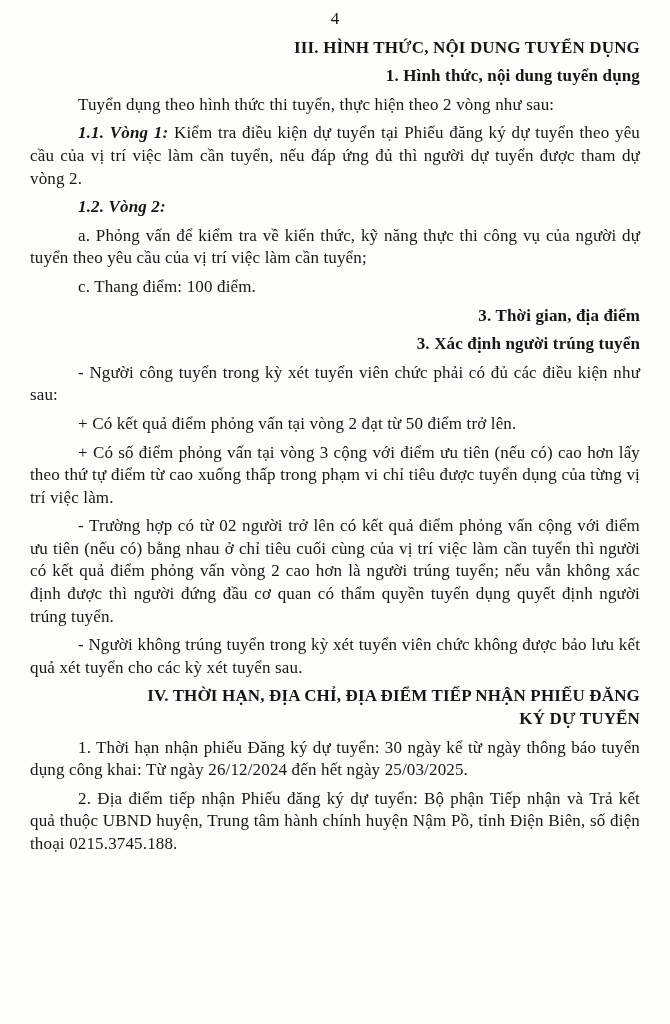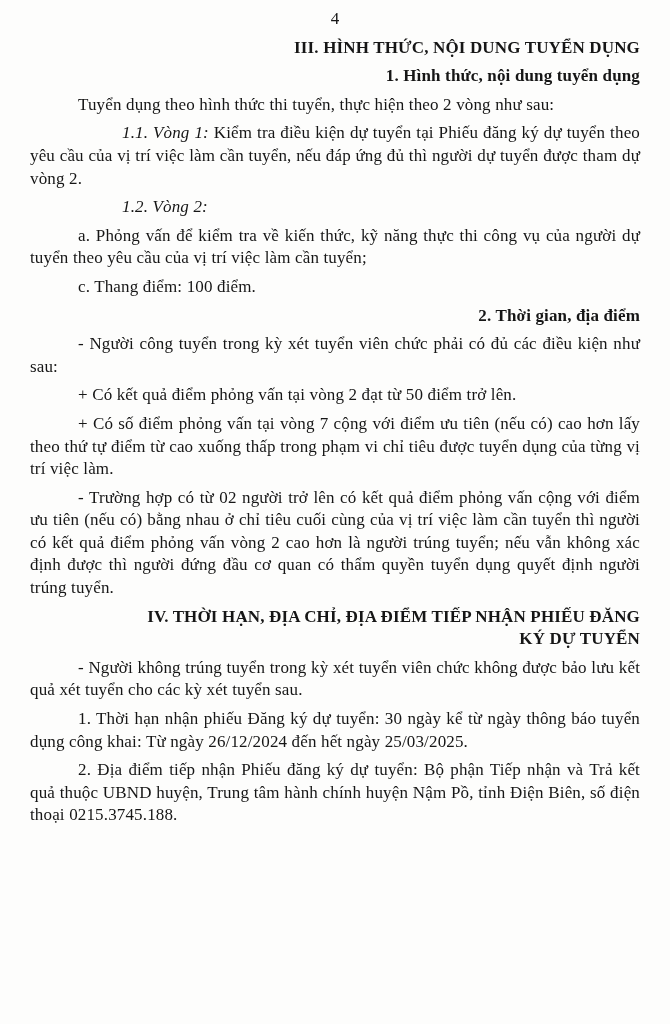--- a/index.html
+++ b/index.html
@@ -25,21 +25,21 @@
   }
   p.blk {
     margin: 0 0 6px 0;
     text-indent: 48px;
     text-align: justify;
   }
   p.hd {
     font-weight: bold;
     text-align: right;
   }
-  .bi { font-weight: normal; font-style: italic; margin-left: 44px; }
+  .bi { font-weight: bold; font-style: italic; }
   .b  { font-weight: normal; }
 </style>
 </head>
 <body>
 
 <div class="page">
 
   <div class="pgnum">4</div>
 
   <p class="blk hd">III. HÌNH THỨC, NỘI DUNG TUYỂN DỤNG</p>
@@ -50,34 +50,35 @@
 
   <p class="blk"><span class="bi">1.1. Vòng 1: </span><span>Kiểm tra điều kiện dự tuyển tại Phiếu đăng ký dự tuyển theo yêu cầu của vị trí việc làm cần tuyển, nếu đáp ứng đủ thì người dự tuyển được tham dự vòng 2.</span></p>
 
   <p class="blk"><span class="bi">1.2. Vòng 2:</span></p>
 
   <p class="blk">a. Phỏng vấn để kiểm tra về kiến thức, kỹ năng thực thi công vụ của người dự tuyển theo yêu cầu của vị trí việc làm cần tuyển;</p>
 
 
   <p class="blk">c. Thang điểm: 100 điểm.</p>
 
-  <p class="blk hd">2. Thời gian, địa điểm</p>
+  <p class="blk hd">3. Thời gian, địa điểm</p>
 
 
 
+  <p class="blk hd">3. Xác định người trúng tuyển</p>
 
   <p class="blk">- Người công tuyển trong kỳ xét tuyển viên chức phải có đủ các điều kiện như sau:</p>
 
   <p class="blk">+ Có kết quả điểm phỏng vấn tại vòng 2 đạt từ 50 điểm trở lên.</p>
 
-  <p class="blk">+ Có số điểm phỏng vấn tại vòng 7 cộng với điểm ưu tiên (nếu có) cao hơn lấy theo thứ tự điểm từ cao xuống thấp trong phạm vi chỉ tiêu được tuyển dụng của từng vị trí việc làm.</p>
+  <p class="blk">+ Có số điểm phỏng vấn tại vòng 3 cộng với điểm ưu tiên (nếu có) cao hơn lấy theo thứ tự điểm từ cao xuống thấp trong phạm vi chỉ tiêu được tuyển dụng của từng vị trí việc làm.</p>
 
   <p class="blk">- Trường hợp có từ 02 người trở lên có kết quả điểm phỏng vấn cộng với điểm ưu tiên (nếu có) bằng nhau ở chỉ tiêu cuối cùng của vị trí việc làm cần tuyển thì người có kết quả điểm phỏng vấn vòng 2 cao hơn là người trúng tuyển; nếu vẫn không xác định được thì người đứng đầu cơ quan có thẩm quyền tuyển dụng quyết định người trúng tuyển.</p>
 
+  <p class="blk">- Người không trúng tuyển trong kỳ xét tuyển viên chức không được bảo lưu kết quả xét tuyển cho các kỳ xét tuyển sau.</p>
+
   <p class="blk hd"><span>IV. THỜI HẠN, ĐỊA CHỈ, ĐỊA ĐIỂM TIẾP NHẬN PHIẾU ĐĂNG</span><br><span>KÝ DỰ TUYỂN</span></p>
-
-  <p class="blk">- Người không trúng tuyển trong kỳ xét tuyển viên chức không được bảo lưu kết quả xét tuyển cho các kỳ xét tuyển sau.</p>
 
   <p class="blk"><span class="b">1. Thời hạn nhận phiếu Đăng ký dự tuyển: </span><span>30 ngày kể từ ngày thông báo tuyển dụng công khai: </span><span class="b">Từ ngày 26/12/2024 đến hết ngày 25/03/2025</span><span>.</span></p>
 
   <p class="blk"><span class="b">2. Địa điểm tiếp nhận Phiếu đăng ký dự tuyển: </span><span>Bộ phận Tiếp nhận và Trả kết quả thuộc UBND huyện, Trung tâm hành chính huyện Nậm Pồ, tỉnh Điện Biên, số điện thoại 0215.3745.188.</span></p>
 
 </div>
 
 </body></html>

